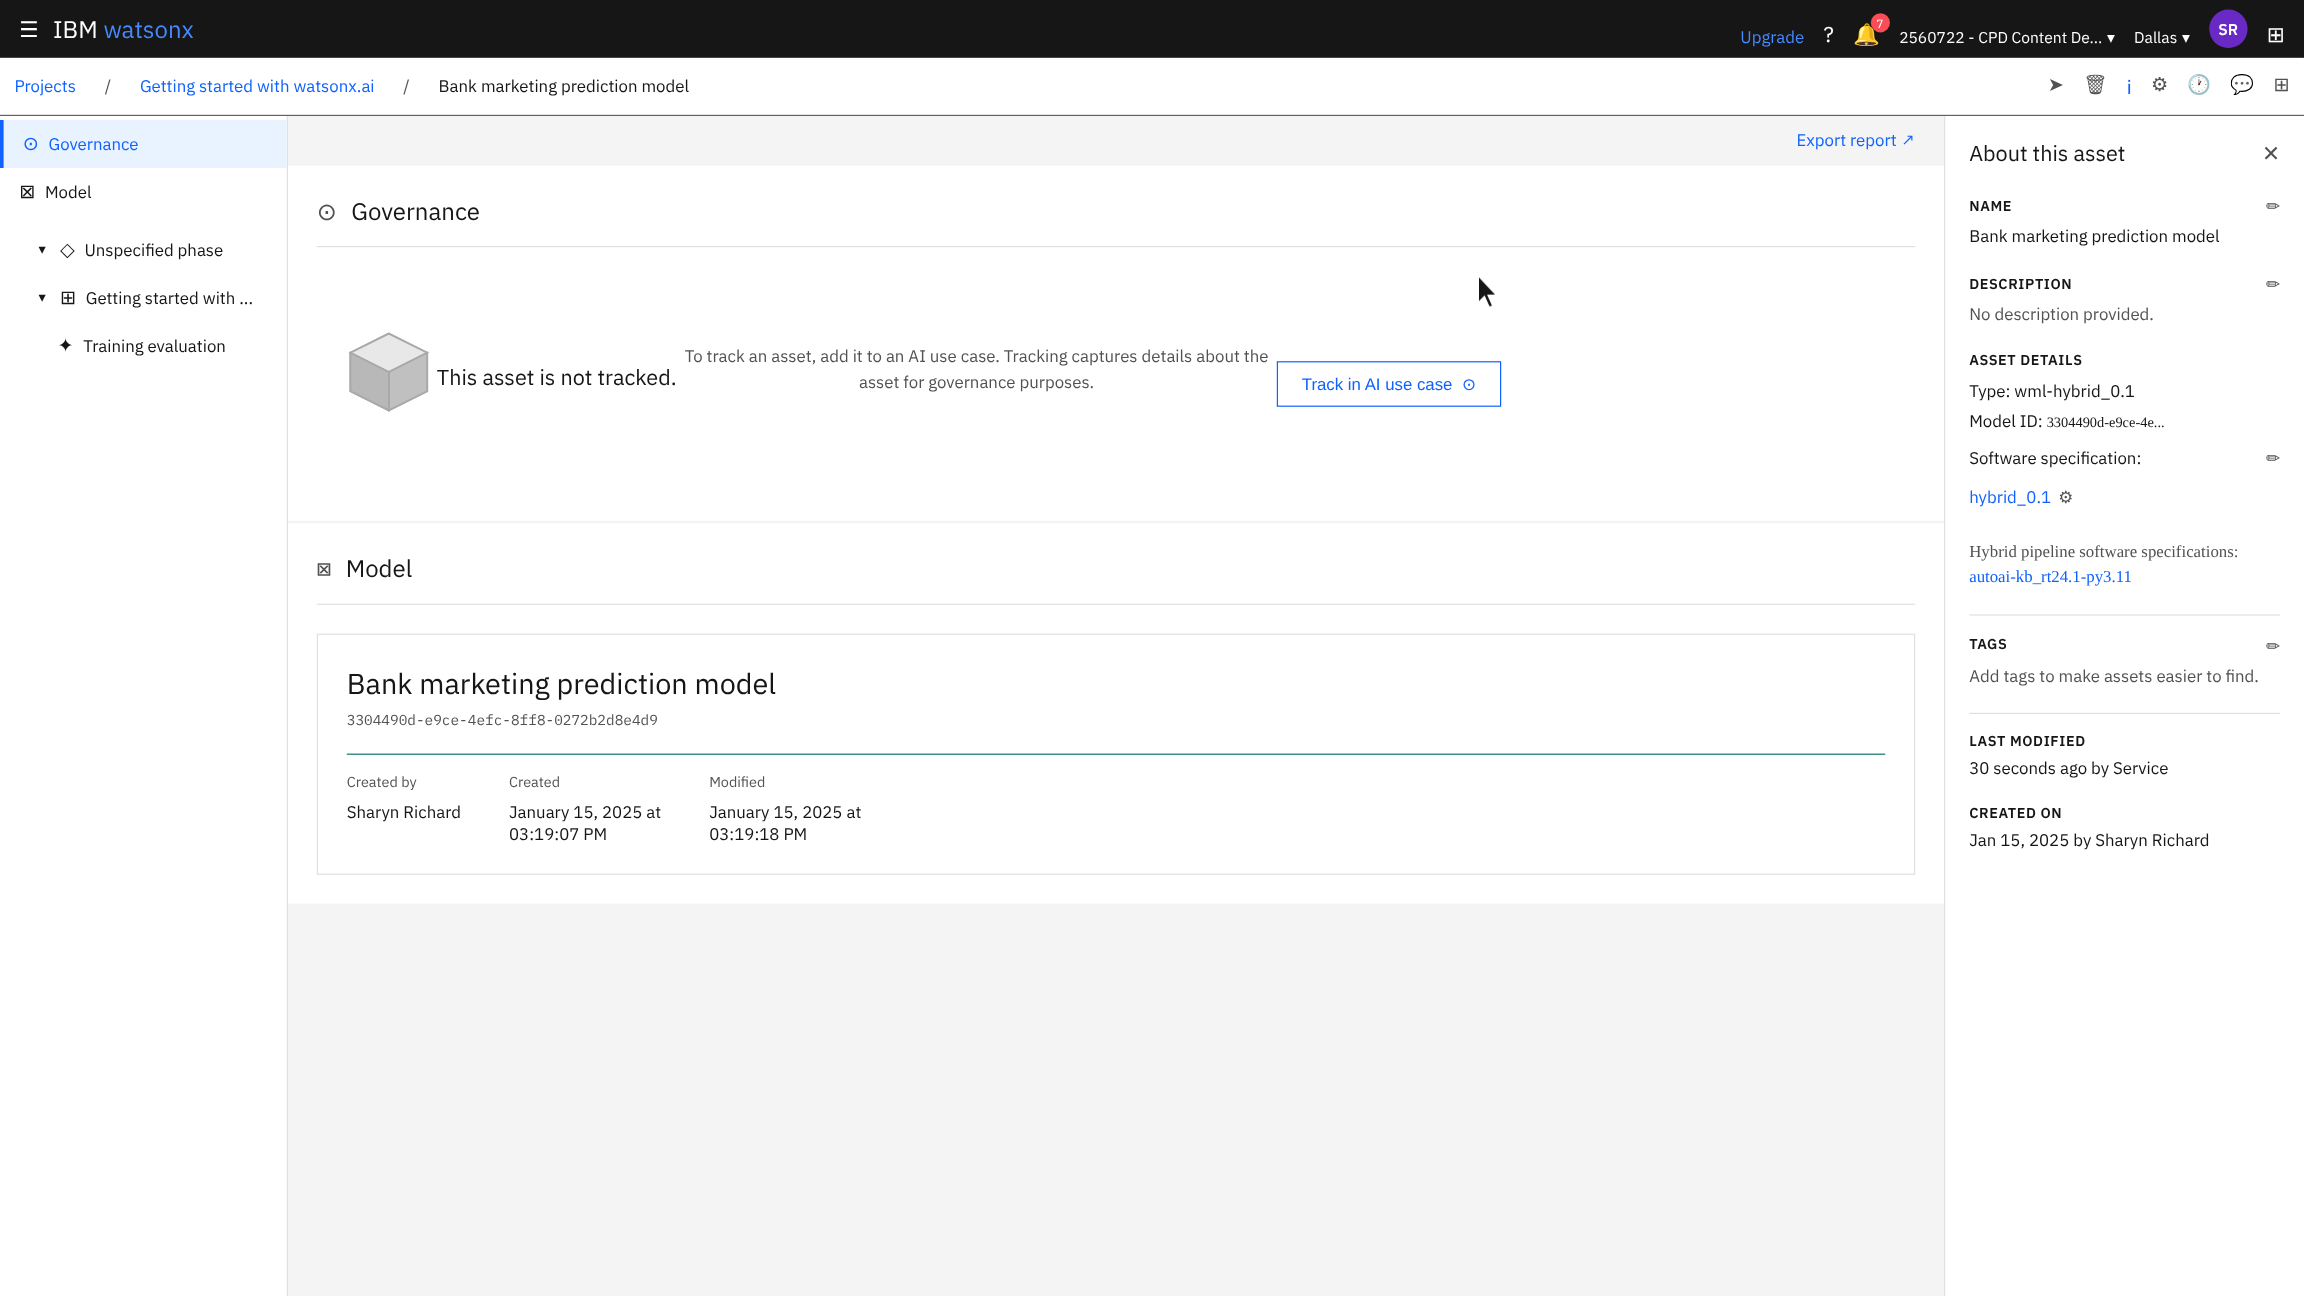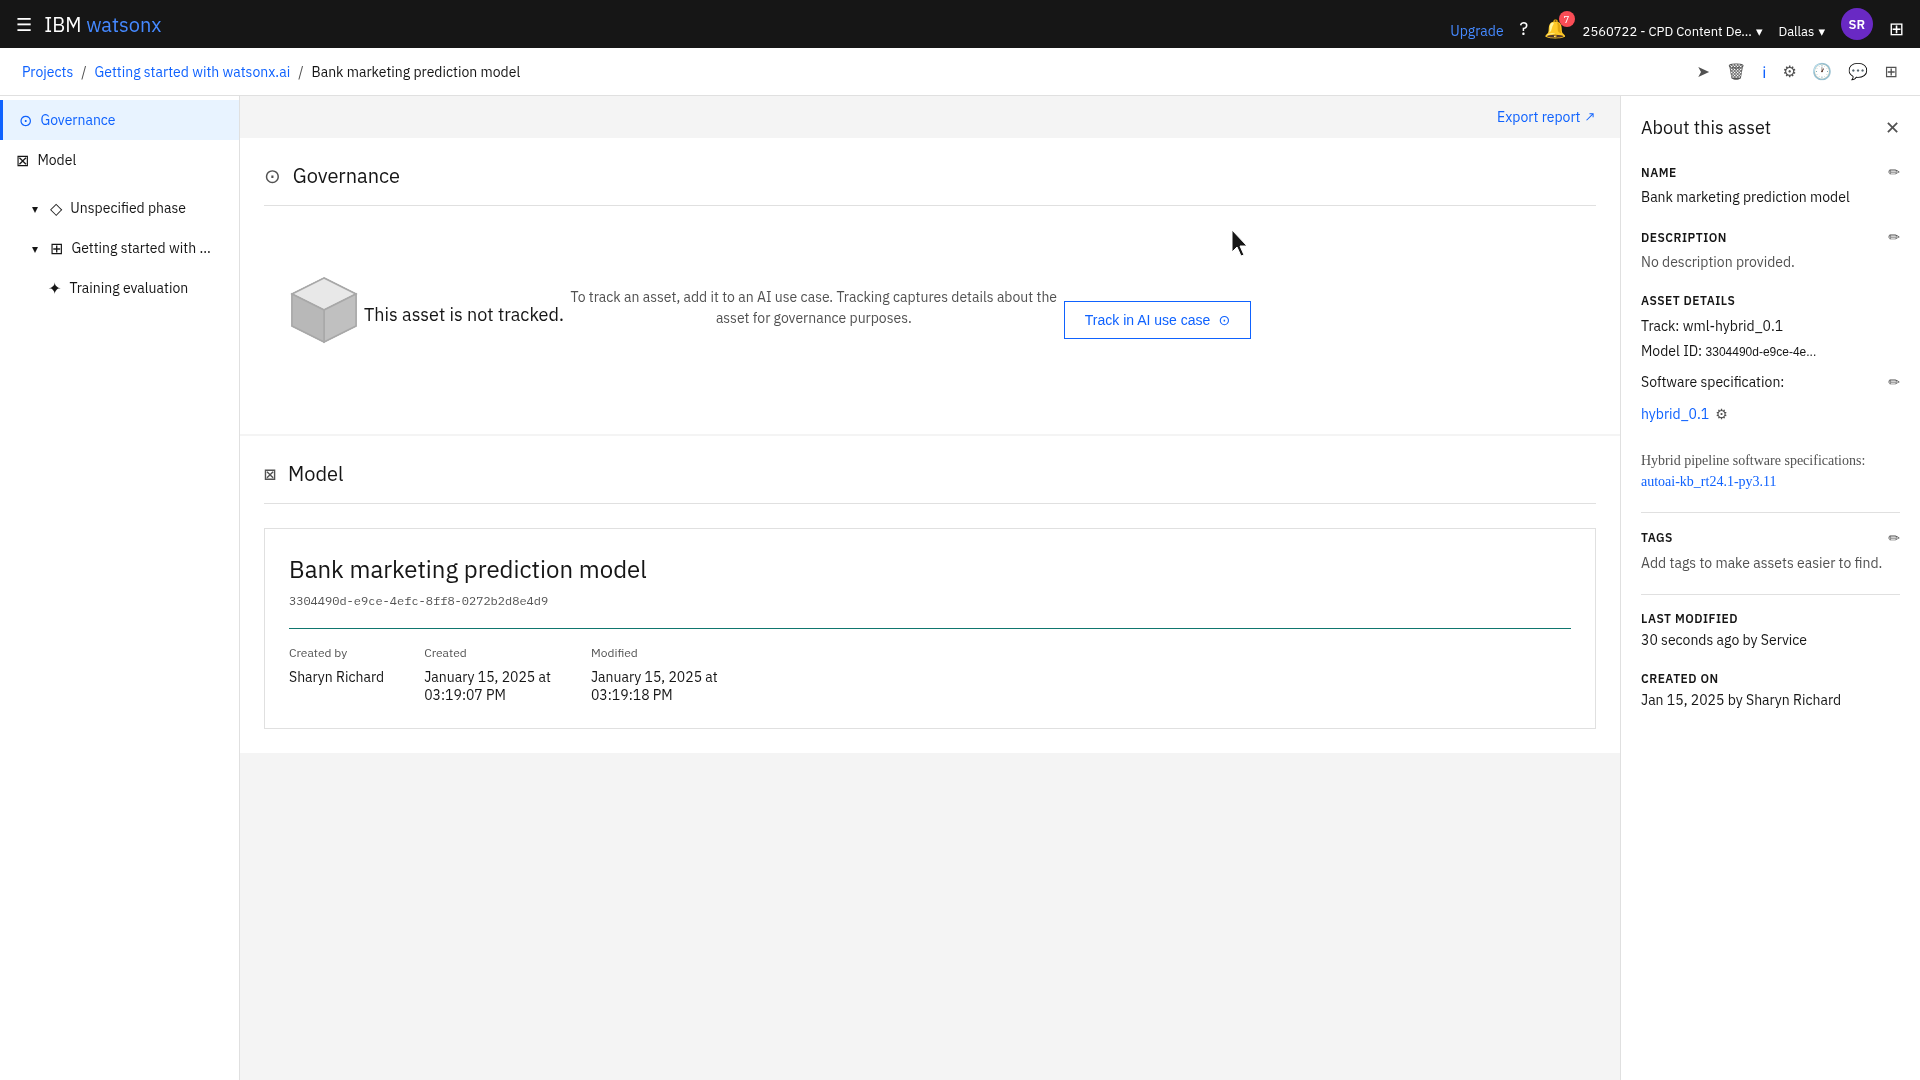--- a/index.html
+++ b/index.html
@@ -57,22 +57,22 @@
       cursor: pointer;
     }
     .grid-icon { color: #fff; font-size: 18px; cursor: pointer; }
 
     
     .breadcrumb-bar {
       background: #fff;
       height: 48px;
       display: flex;
       align-items: center;
-      padding: 0 22px;
-      gap: 8px;
+      padding: 0 12px;
+      gap: 24px;
       border-bottom: 1px solid #e0e0e0;
       position: fixed;
       top: 48px; left: 0; right: 0;
       z-index: 99;
     }
     .breadcrumb-item { color: #0f62fe; cursor: pointer; font-size: 14px; }
     .breadcrumb-sep { color: #525252; }
     .breadcrumb-current { color: #161616; font-size: 14px; }
     .breadcrumb-right { margin-left: auto; display: flex; gap: 16px; }
     .breadcrumb-icon { color: #525252; cursor: pointer; font-size: 16px; position: relative; }
@@ -253,21 +253,21 @@
       display: flex;
       justify-content: space-between;
       align-items: center;
       margin-bottom: 6px;
     }
     .field-label { font-size: 12px; font-weight: 600; color: #161616; text-transform: uppercase; letter-spacing: 0.5px; }
     .field-edit { color: #525252; cursor: pointer; font-size: 14px; }
     .field-value { font-size: 14px; color: #161616; line-height: 1.5; }
     .field-value.secondary { color: #525252; }
     .field-value.link { color: #0f62fe; cursor: pointer; }
-    .field-value.code { font-family: Liberation Sans, sans-serif; font-size: 12px; }
+    .field-value.code { font-family: Liberation Serif, serif; font-size: 12px; }
     .field-divider { border: none; border-top: 1px solid #e0e0e0; margin: 16px 0; }
 
     
     .cursor {
       position: fixed;
       width: 20px;
       height: 30px;
       pointer-events: none;
       z-index: 9999;
       left: 1230px;
@@ -441,21 +441,21 @@
       </div>
       <div class="field-value secondary">No description provided.</div>
     </div>
 
     <div class="panel-field">
       <div class="panel-field-header">
         <span class="field-label">Asset Details</span>
       </div>
       <div style="line-height:1.8;">
         <div>
-          <span class="field-value">Track:</span>
+          <span class="field-value">Type:</span>
           <span class="field-value">wml-hybrid_0.1</span>
         </div>
         <div>
           <span class="field-value">Model ID:</span>
           <span class="field-value code">3304490d-e9ce-4e...</span>
         </div>
         <div style="margin-top:6px;">
           <div class="panel-field-header">
             <span class="field-value">Software specification:</span>
             <span class="field-edit">✏</span>

